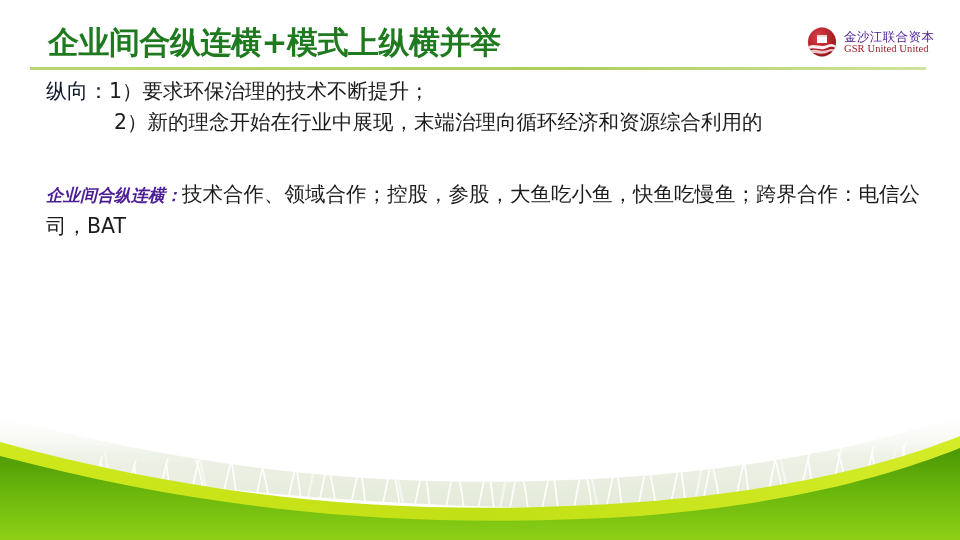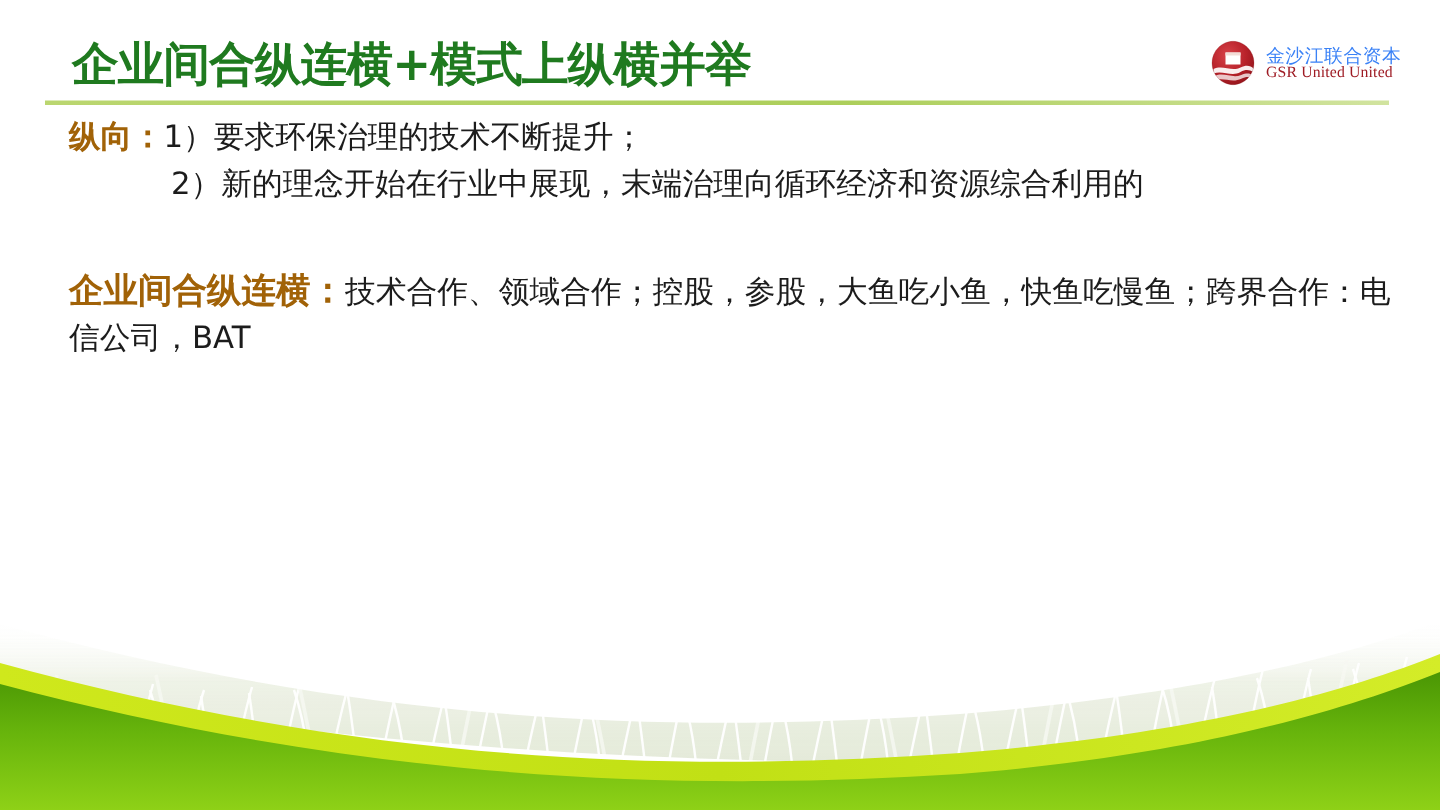--- a/index.html
+++ b/index.html
@@ -33,21 +33,21 @@
     flex: 0 0 32px;
   }
   .logo-text {
     display: flex;
     flex-direction: column;
     justify-content: center;
     line-height: 1.05;
   }
   .logo-cn {
     font-size: 12.5px;
-    color: #3b82f6;
+    color: #4c1d95;
     font-family: "DejaVu Sans", "Liberation Sans", sans-serif;
     letter-spacing: 0.4px;
     white-space: nowrap;
   }
   .logo-en {
     font-size: 10.5px;
     color: #9e1b24;
     font-family: "Liberation Serif", "DejaVu Serif", serif;
     letter-spacing: 0.1px;
     white-space: nowrap;
@@ -84,28 +84,29 @@
     font-family: "DejaVu Sans", "Liberation Sans", sans-serif;
     color: #1a1a1a;
   }
   .para {
     font-size: 20.5px;
     line-height: 31px;
     color: #1c1c1c;
     white-space: pre-wrap;
   }
   .lbl-red {
-    color: #a16207;
+    color: #0f172a;
+    font-weight: normal;
+    font-size: 21px;
+  }
+  .lbl-red-lg {
+    color: #4c1d95;
     font-weight: bold;
-    font-size: 21px;
-  }
-  .lbl-red-lg {
-    color: #a16207;
-    font-weight: bold;
-    font-size: 23px;
+    font-size: 17px;
+    font-style: italic;
   }
   .indent-1 {
     display: inline-block;
     width: 68px;
   }
   .indent-2 {
     display: inline-block;
     width: 104px;
   }
   .block-vertical {

